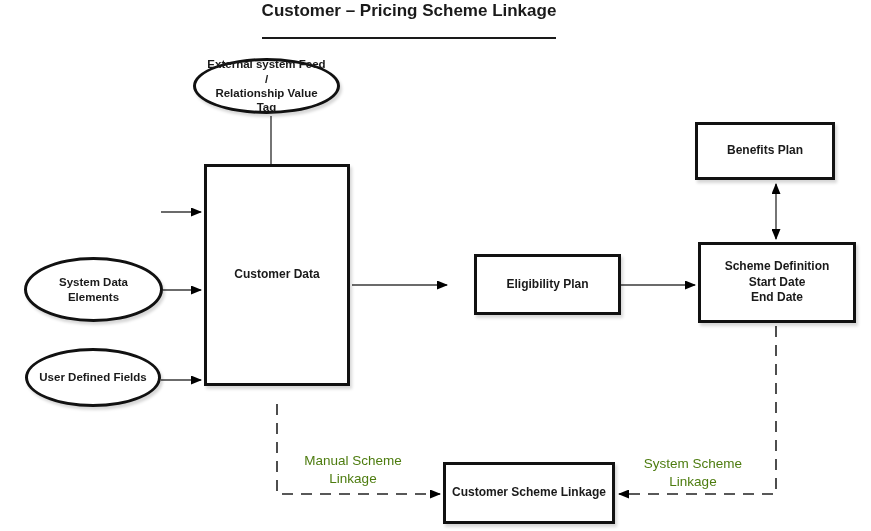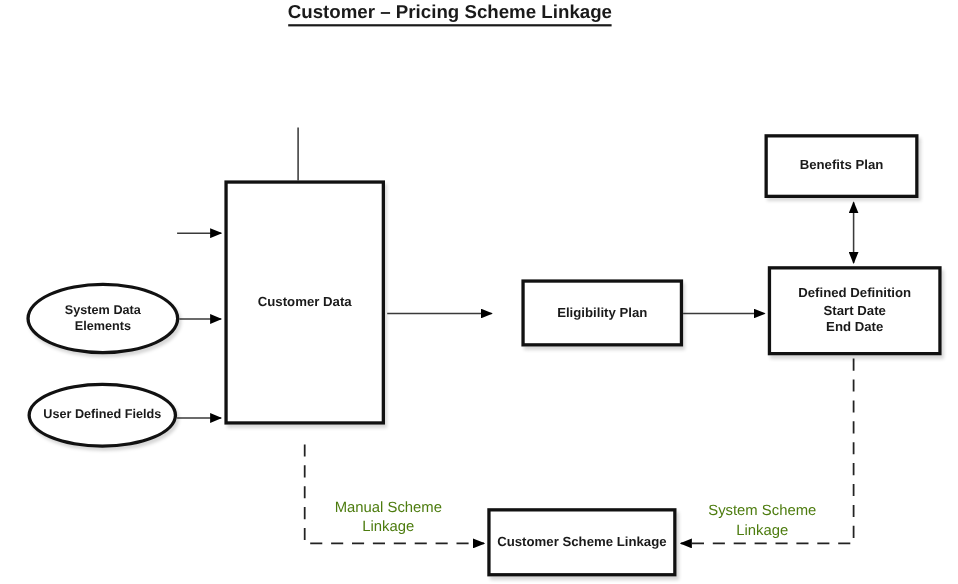--- a/index.html
+++ b/index.html
@@ -23,21 +23,21 @@
     left:247px;top:1px;
     width:324px;
     text-align:center;
     font-size:17px;
     font-weight:bold;
     color:var(--text);
   }
   .diagram-title span{
     display:inline-block;
     border-bottom:2.5px solid var(--text);
-    padding-bottom:1px;
+    padding-bottom:16px;
   }
   .node{
     position:absolute;
     display:flex;
     flex-direction:column;
     align-items:center;
     justify-content:center;
     text-align:center;
     background:var(--background);
     border:3px solid var(--shape-border);
@@ -115,20 +115,24 @@
     <path class="conn" d="M161,212 L201,212" marker-end="url(#ah)"></path>
     <path class="conn" d="M163,290 L201,290" marker-end="url(#ah)"></path>
     <path class="conn" d="M161,380 L201,380" marker-end="url(#ah)"></path>
     <path class="conn" d="M352,285 L447,285" marker-end="url(#ah)"></path>
     <path class="conn" d="M601,285 L695,285" marker-start="url(#ah)" marker-end="url(#ah)"></path>
     <path class="conn" d="M776,184 L776,239" marker-start="url(#ah)" marker-end="url(#ah)"></path>
     <path class="conn-dashed" d="M277,404 L277,494 L440,494" marker-end="url(#ah)"></path>
     <path class="conn-dashed" d="M776,326 L776,494 L619,494" marker-end="url(#ah)"></path>
   </svg>
 
+  <div class="node ellipse n-external-feed">
+    <div>External system Feed /</div>
+    <div>Relationship Value Tag</div>
+  </div>
 
 
   <div class="node ellipse n-system-data">
     <div>System Data Elements</div>
   </div>
 
   <div class="node ellipse n-user-defined">
     <div>User Defined Fields</div>
   </div>
 
@@ -138,21 +142,21 @@
 
   <div class="node rect n-eligibility">
     <div>Eligibility Plan</div>
   </div>
 
   <div class="node rect n-benefits">
     <div>Benefits Plan</div>
   </div>
 
   <div class="node rect n-scheme-def">
-    <div>Defined Definition</div>
+    <div>Scheme Definition</div>
     <div>Start Date</div>
     <div>End Date</div>
   </div>
 
   <div class="node rect n-cust-scheme-linkage">
     <div>Customer Scheme Linkage</div>
   </div>
 
   <div class="edge-label l-manual">
     <div>Manual Scheme</div>

